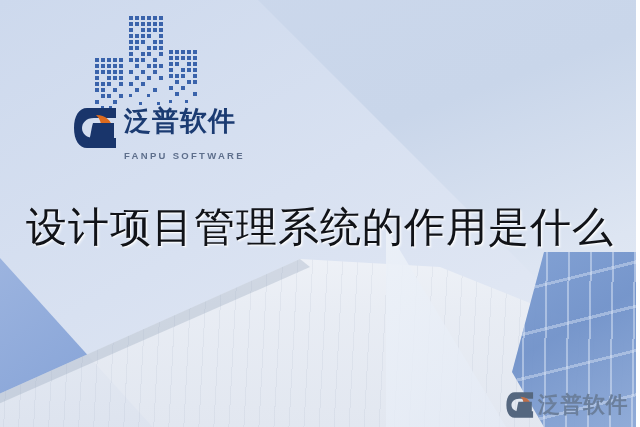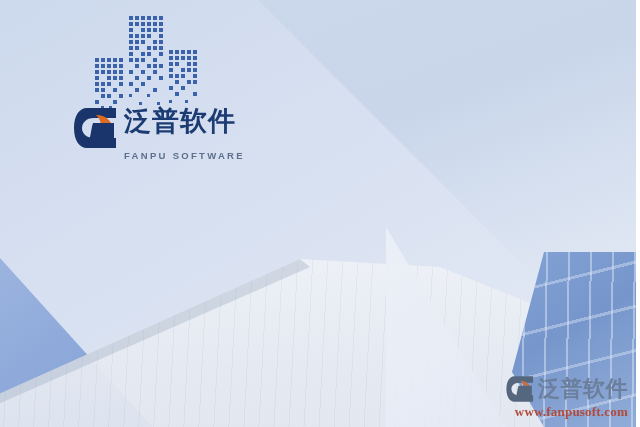--- a/index.html
+++ b/index.html
@@ -368,26 +368,26 @@
       <path d="M13 2 L42 2 L42 12 L20 12 C12 12 8 17 8 22 C8 28 13 32 20 32 L42 32 L42 42 L13 42 C5 42 0 34 0 22 C0 10 5 2 13 2 Z" fill="#19356B"></path>
       <path d="M22 9 C32 9 38 15 38 22 C38 29 32 35 22 35 C26 30 27 25 27 21 C27 16 26 13 22 9 Z" fill="#DE6B1E"></path>
       <path d="M19 17 L40 17 L40 38 L14 38 C17 30 17 23 19 17 Z" fill="#19356B"></path>
     </svg>
     <div id="brand-text-wrap">
       <div id="brand-cn">泛普软件</div>
       <div id="brand-en">FANPU SOFTWARE</div>
     </div>
   </div>
 
+  <div class="layer" id="headline">设计项目管理系统的作用是什么</div>
 
   <div class="layer" id="watermark">
     <div id="wm-row">
       <svg id="wm-mark" viewBox="0 0 46 44" xmlns="http://www.w3.org/2000/svg">
         <path d="M13 2 L42 2 L42 12 L20 12 C12 12 8 17 8 22 C8 28 13 32 20 32 L42 32 L42 42 L13 42 C5 42 0 34 0 22 C0 10 5 2 13 2 Z" fill="#55677f"></path>
         <path d="M22 9 C32 9 38 15 38 22 C38 29 32 35 22 35 C26 30 27 25 27 21 C27 16 26 13 22 9 Z" fill="#c0704a"></path>
         <path d="M19 17 L40 17 L40 38 L14 38 C17 30 17 23 19 17 Z" fill="#55677f"></path>
       </svg>
       <div id="wm-cn">泛普软件</div>
     </div>
-    <div id="wm-url">www.fanpusoft.com</div>
   </div>
 
 </div>
 
 </body></html>

